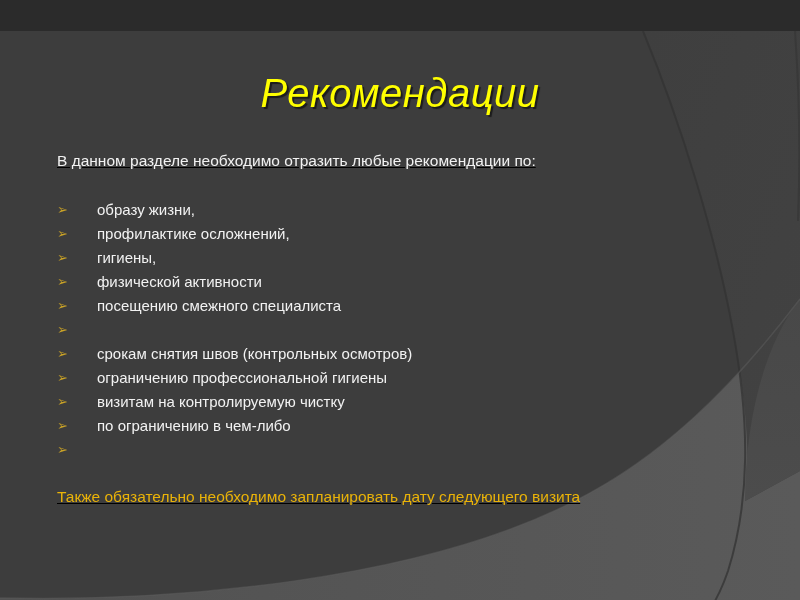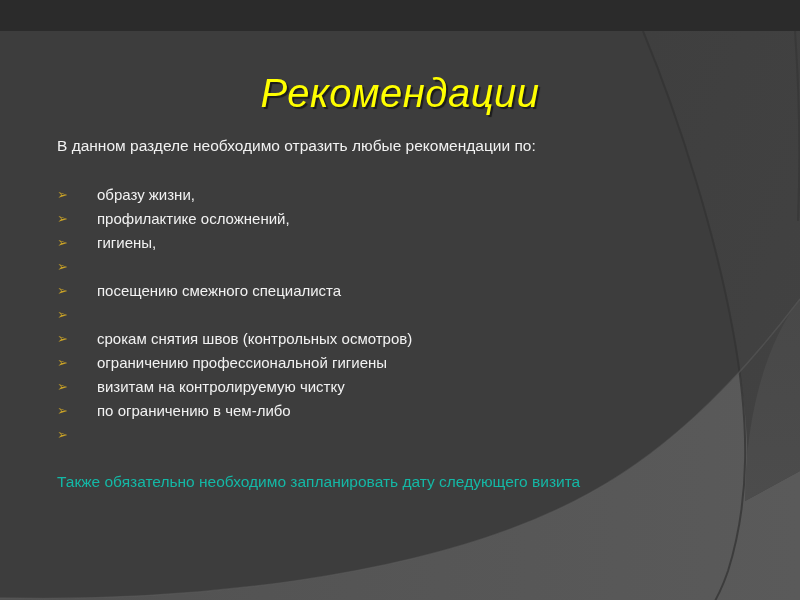--- a/index.html
+++ b/index.html
@@ -40,22 +40,23 @@
     font-style: italic;
     font-weight: 400;
     color: #ffff00;
     letter-spacing: 0.5px;
     text-shadow: 2px 2px 1px rgba(0,0,0,0.55);
     white-space: nowrap;
   }
   #body-block {
     position: absolute;
     left: 57px;
-    top: 105px;
+    top: 120px;
     width: 700px;
+    text-decoration: underline;
   }
   .intro-line {
     font-size: 15.5px;
     color: #f2f2f2;
     line-height: 20px;
     white-space: nowrap;
   }
   #bullet-list {
     list-style: none;
     margin: 0;
@@ -81,21 +82,21 @@
     color: #c9a227;
     font-size: 13px;
     text-align: left;
   }
   .bullet-text {
     display: inline-block;
   }
   #closing-line {
     margin-top: 25px;
     font-size: 15.5px;
-    color: #14b8a6;
+    color: #eab308;
     line-height: 20px;
     white-space: nowrap;
   }
 </style>
 </head>
 <body>
 
 <div id="slide">
 
   <svg id="bg-art" viewBox="0 0 800 600" preserveAspectRatio="none" aria-hidden="true">
@@ -158,20 +159,21 @@
         <li>
           <span class="bullet-marker">➢</span>
           <span class="bullet-text">профилактике  осложнений,</span>
         </li>
         <li>
           <span class="bullet-marker">➢</span>
           <span class="bullet-text">гигиены,</span>
         </li>
         <li>
           <span class="bullet-marker">➢</span>
+          <span class="bullet-text">физической активности</span>
         </li>
         <li>
           <span class="bullet-marker">➢</span>
           <span class="bullet-text">посещению смежного специалиста</span>
         </li>
         <li>
           <span class="bullet-marker">➢</span>
         </li>
         <li>
           <span class="bullet-marker">➢</span>

